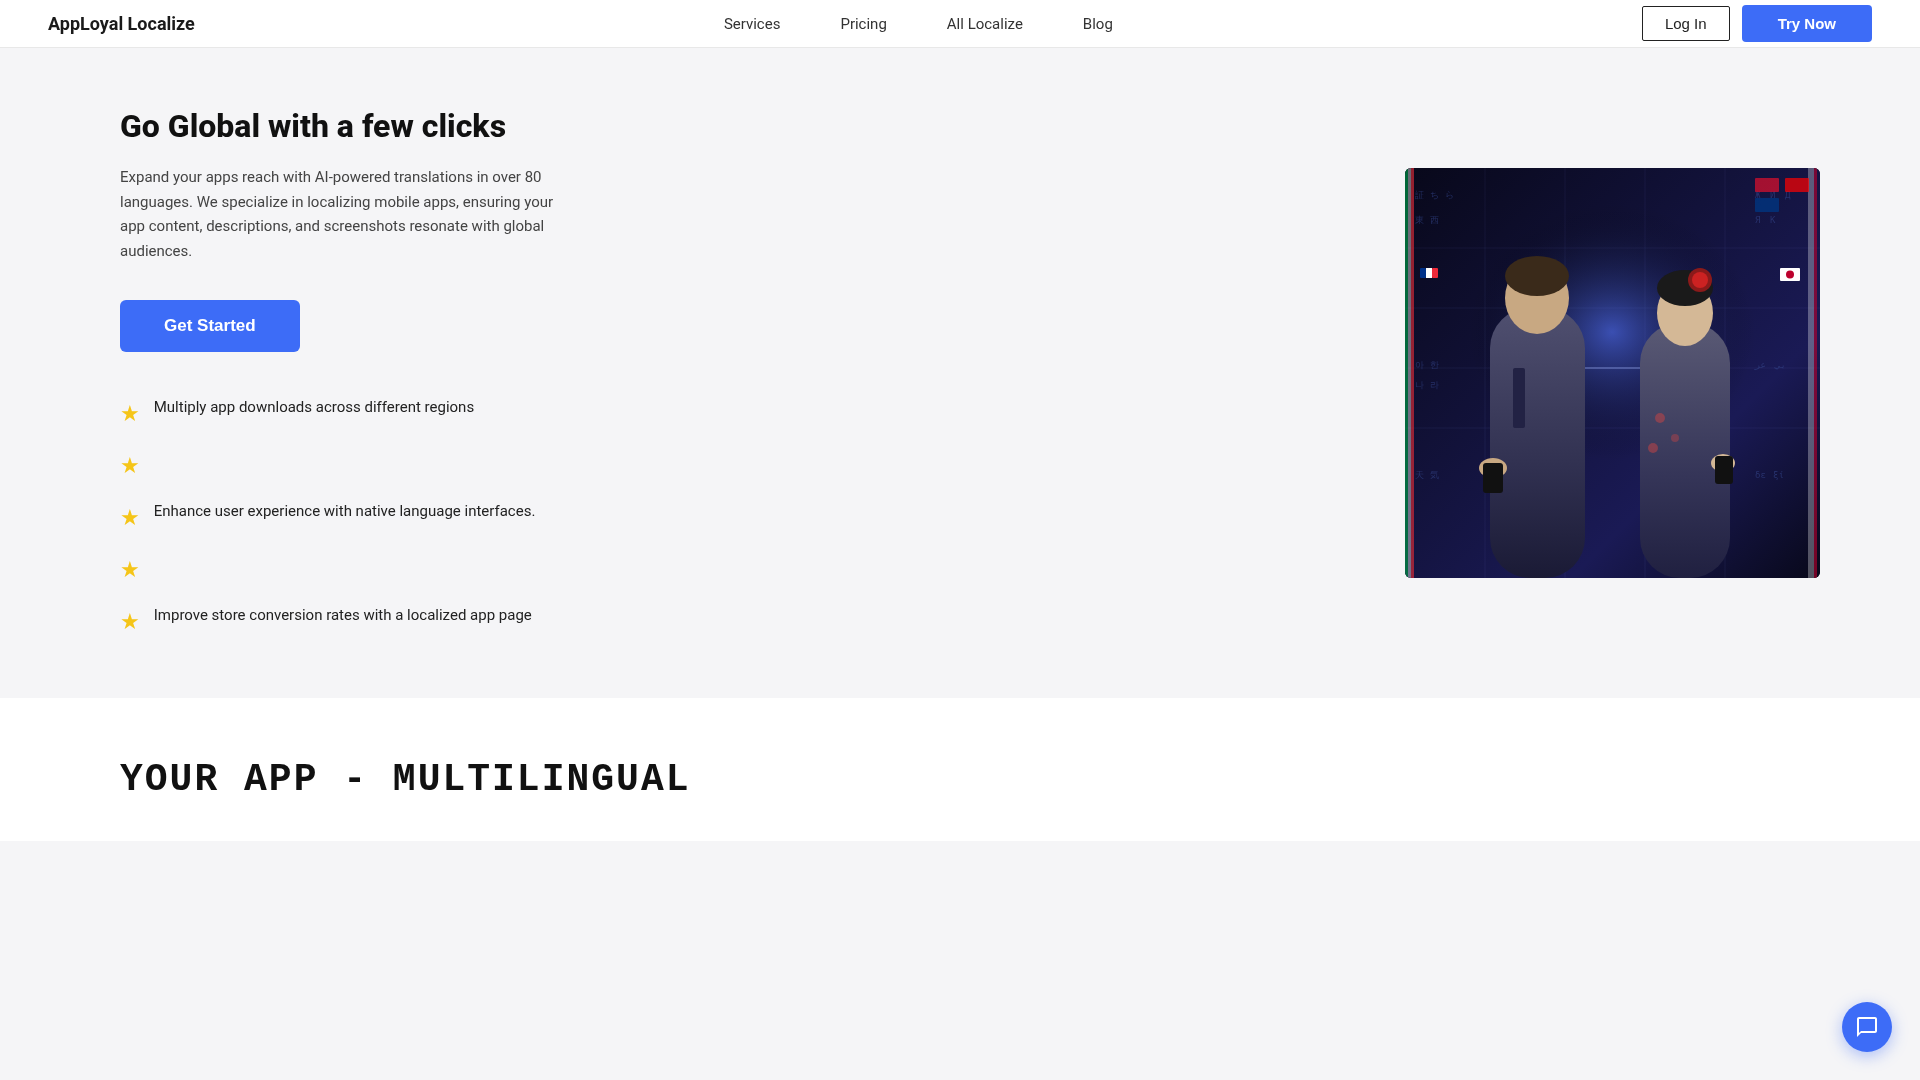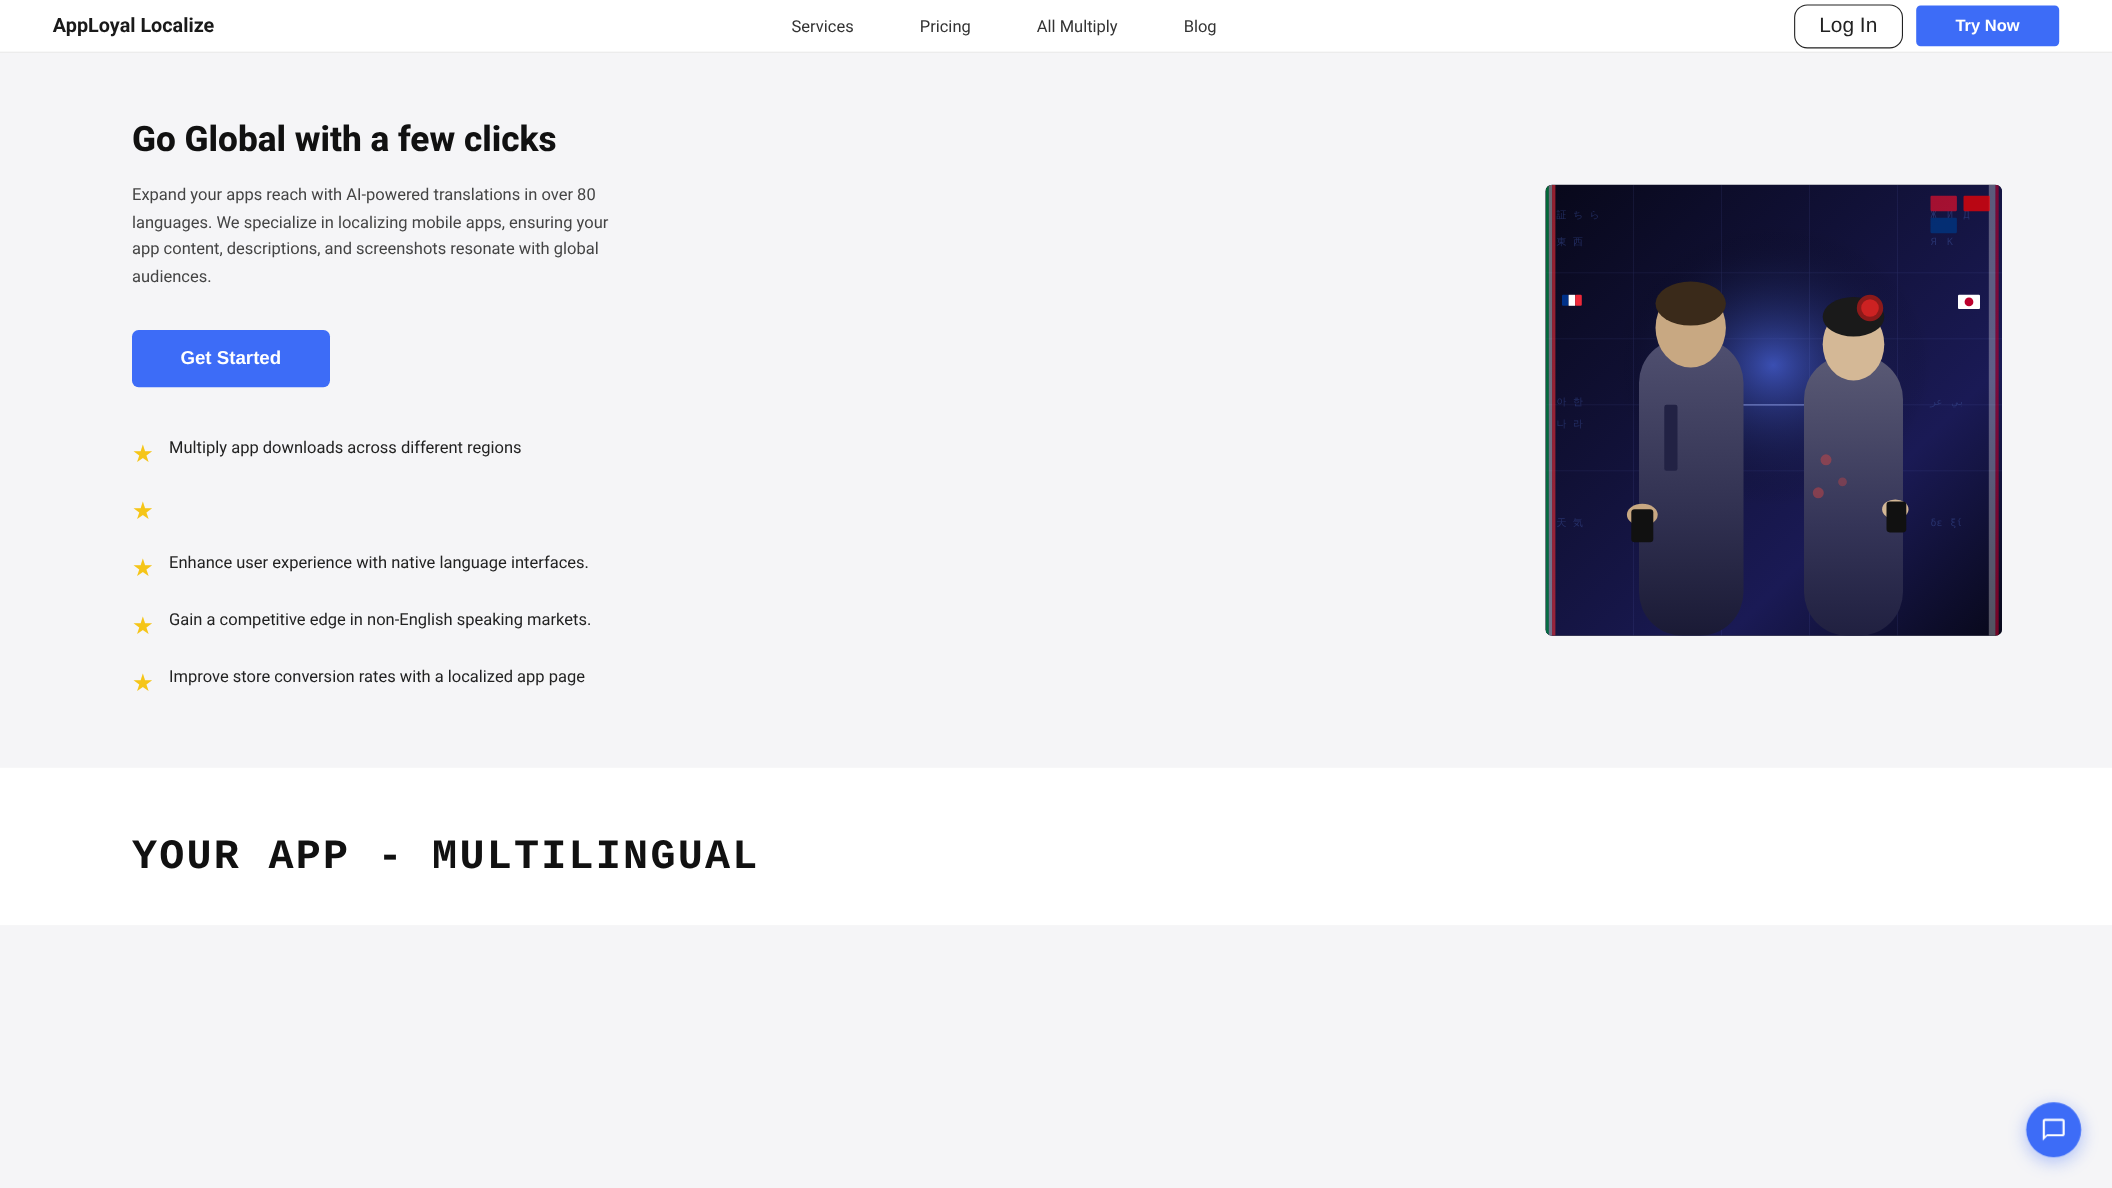--- a/index.html
+++ b/index.html
@@ -44,22 +44,22 @@
     .nav-actions {
       display: flex;
       align-items: center;
       gap: 12px;
     }
     .btn-login {
       border: 1.5px solid #222;
       background: #fff;
       color: #222;
       padding: 8px 22px;
-      border-radius: 12px;
-      font-size: 19px;
+      border-radius: 2px;
+      font-size: 15px;
       font-weight: 500;
       cursor: pointer;
     }
     .btn-try {
       background: #3d6cf7;
       color: #fff;
       border: none;
       padding: 10px 36px;
       border-radius: 4px;
       font-size: 15px;
@@ -172,21 +172,21 @@
     }
   </style>
 </head>
 <body>
 
 <nav>
   <div class="nav-logo">AppLoyal Localize</div>
   <ul class="nav-links">
     <li><a href="#">Services</a></li>
     <li><a href="#">Pricing</a></li>
-    <li><a href="#">All Multiply</a></li>
+    <li><a href="#">All Localize</a></li>
     <li><a href="#">Blog</a></li>
   </ul>
   <div class="nav-actions">
     <button class="btn-login">Log In</button>
     <button class="btn-try">Try Now</button>
   </div>
 </nav>
 
 <section class="hero">
   <div class="hero-content">
@@ -201,21 +201,20 @@
       </li>
       <li class="feature-item">
         <span class="star-icon">★</span>
       </li>
       <li class="feature-item">
         <span class="star-icon">★</span>
         <span>Enhance user experience with native language interfaces.</span>
       </li>
       <li class="feature-item">
         <span class="star-icon">★</span>
-        <span>Gain a competitive edge in non-English speaking markets.</span>
       </li>
       <li class="feature-item">
         <span class="star-icon">★</span>
         <span>Improve store conversion rates with a localized app page</span>
       </li>
     </ul>
   </div>
 
   <div class="hero-image">
     <svg width="415" height="410" viewBox="0 0 415 410" xmlns="http://www.w3.org/2000/svg">

